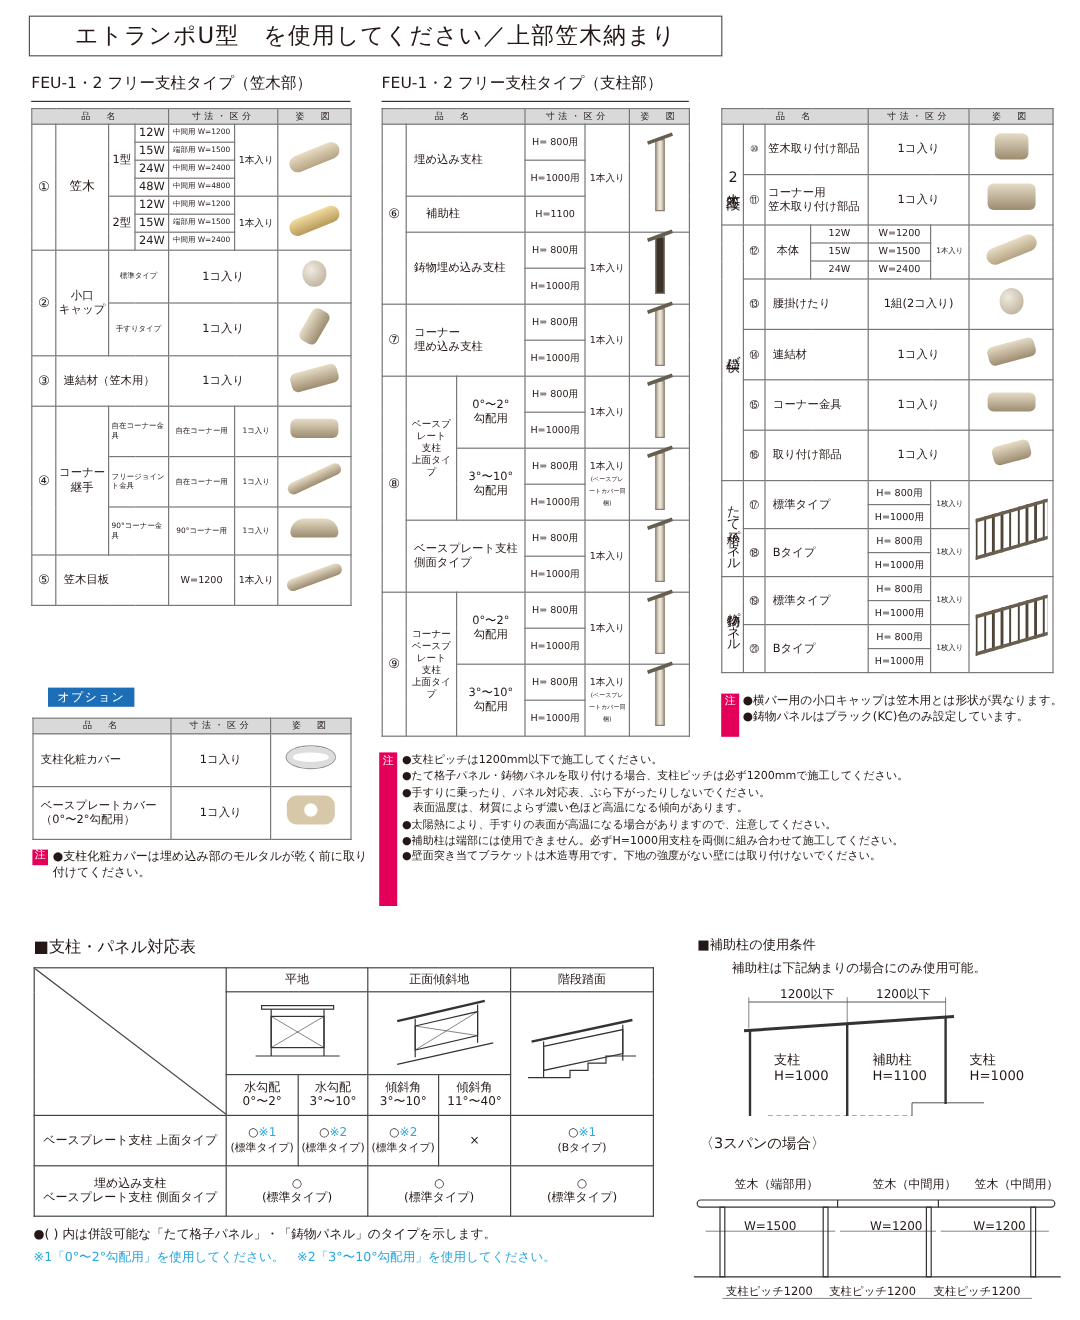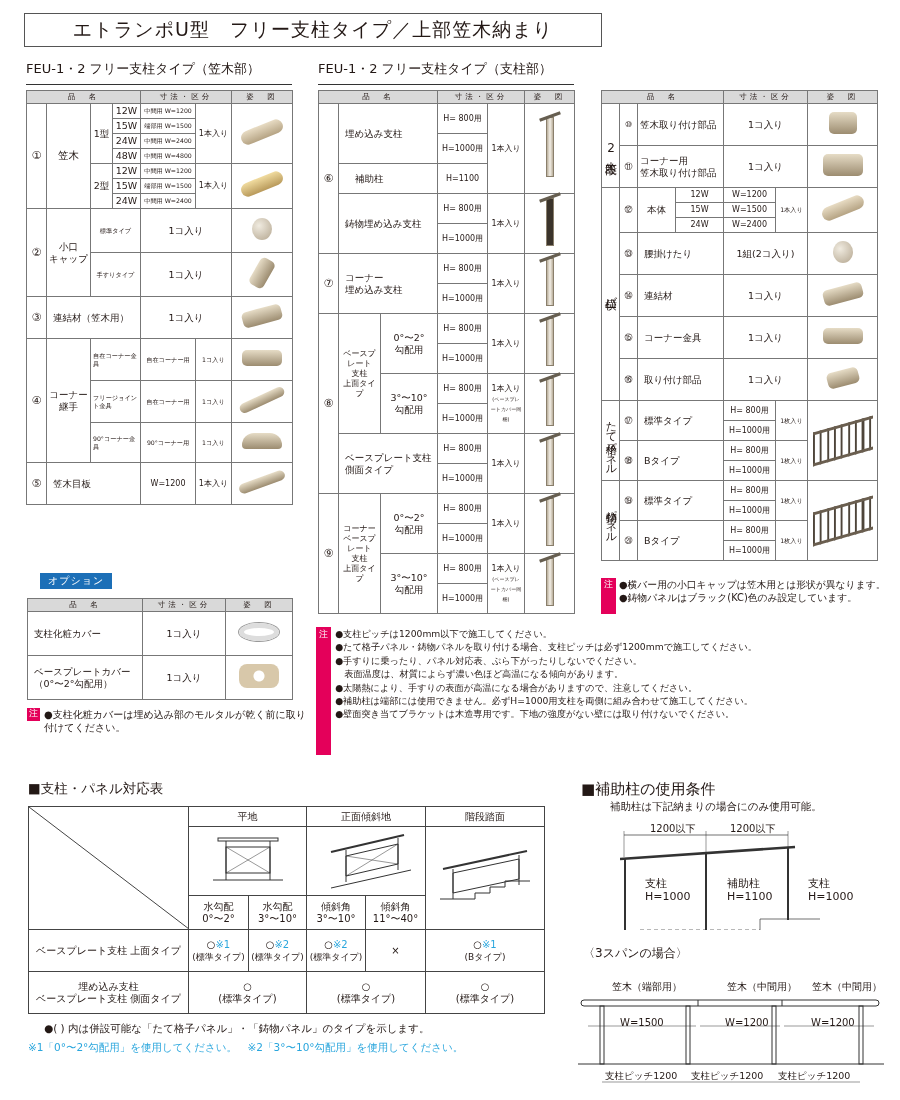--- a/index.html
+++ b/index.html
@@ -44,21 +44,21 @@
   .note-text { font-size: 9.2px; line-height: 13.4px; }
   .opt-badge { background: #1c6fb7; color: #fff; font-size: 10px; padding: 1px 8px; letter-spacing: 1px; }
   table.compat td { border: 1px solid #444; text-align: center; vertical-align: middle; font-size: 10px; line-height: 1.15; }
   table.compat { border: 1.5px solid #333; }
   .blue { color: #2aa6dd; }
   .diag svg { display: block; }
 </style>
 </head>
 <body>
 
-<div class="abs title-box">エトランポU型　フリー支柱タイプ／上部笠木納まり</div>
+<div class="abs title-box">エトランポU型　を使用してください／上部笠木納まり</div>
 
 <div class="abs sec-title" style="left:26px;top:60px;">FEU-1・2 フリー支柱タイプ（笠木部）</div>
 <div class="abs sec-title-underline" style="left:26px;top:84px;width:266px;"></div>
 <div class="abs sec-title" style="left:318px;top:60px;">FEU-1・2 フリー支柱タイプ（支柱部）</div>
 <div class="abs sec-title-underline" style="left:318px;top:84px;width:256px;"></div>
 
 <table class="abs spec" style="left:26px;top:90px;width:266px;">
   <colgroup>
       <col style="width:20px">
       <col style="width:44px">
@@ -525,24 +525,24 @@
   </tr>
   <tr style="height:42px">
     <td style="white-space:pre-line">埋め込み支柱
 ベースプレート支柱 側面タイプ</td>
     <td colspan="2"><span>○</span><br><span>(標準タイプ)</span></td>
     <td colspan="2"><span>○</span><br><span>(標準タイプ)</span></td>
     <td><span>○</span><br><span>(標準タイプ)</span></td>
   </tr>
 </tbody>
   </table>
-<div class="abs" style="left:44px;top:1022px;font-size:10.5px">●( ) 内は併設可能な「たて格子パネル」・「鋳物パネル」のタイプを示します。</div>
+<div class="abs" style="left:28px;top:1022px;font-size:10.5px">●( ) 内は併設可能な「たて格子パネル」・「鋳物パネル」のタイプを示します。</div>
 <div class="abs blue" style="left:28px;top:1041px;font-size:10.5px">※1「0°〜2°勾配用」を使用してください。　※2「3°〜10°勾配用」を使用してください。</div>
 
-<div class="abs" style="left:581px;top:780px;font-size:15px">■補助柱の使用条件</div>
+<div class="abs" style="left:581px;top:780px;font-size:11px">■補助柱の使用条件</div>
 <div class="abs" style="left:610px;top:800px;font-size:10.5px">補助柱は下記納まりの場合にのみ使用可能。</div>
 <svg class="abs" style="left:620px;top:825px" width="200" height="105">
   <line x1="4" y1="10" x2="86" y2="10" stroke="#333" stroke-width=".7"></line>
   <line x1="86" y1="10" x2="168" y2="10" stroke="#333" stroke-width=".7"></line>
   <line x1="4" y1="6" x2="4" y2="32" stroke="#333" stroke-width=".5"></line>
     <line x1="86" y1="6" x2="86" y2="28" stroke="#333" stroke-width=".5"></line>
     <line x1="168" y1="6" x2="168" y2="22" stroke="#333" stroke-width=".5"></line>
   <line x1="0" y1="34" x2="175" y2="22" stroke="#333" stroke-width="2.5"></line>
   <line x1="5" y1="34" x2="5" y2="105" stroke="#333" stroke-width="2"></line>
   <line x1="86" y1="28" x2="86" y2="105" stroke="#333" stroke-width="2"></line>

